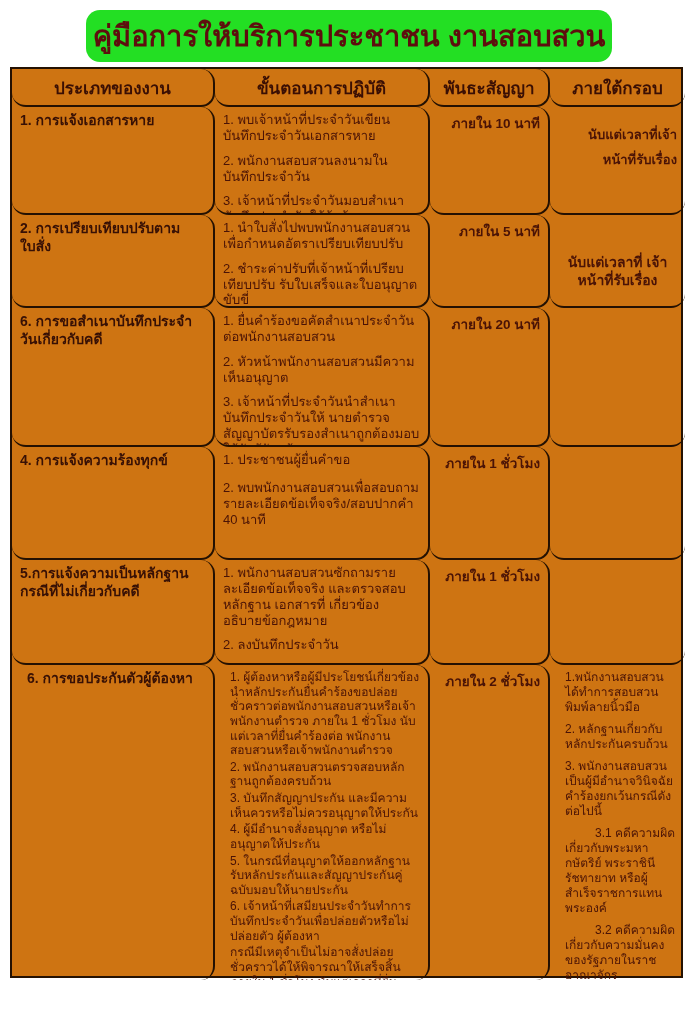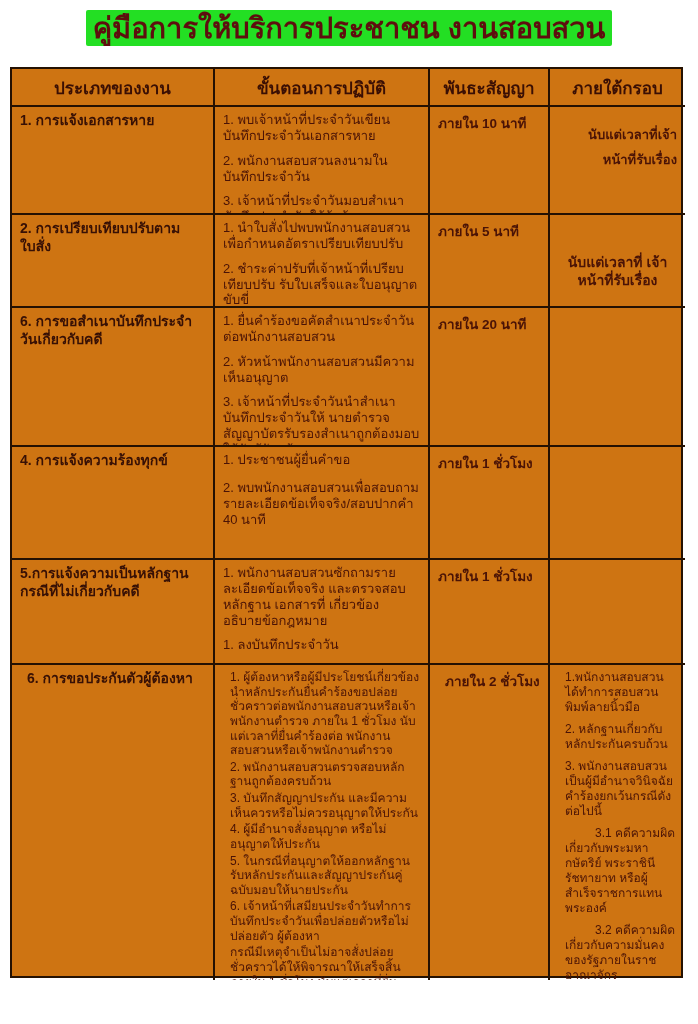--- a/index.html
+++ b/index.html
@@ -1,49 +1,49 @@
 <!DOCTYPE html>
 <html><head>
 <meta charset="utf-8">
 <style>
   html,body{margin:0;padding:0;}
   body{
     width:698px;height:1024px;position:relative;background:#ffffff;
     font-family:"Liberation Sans",sans-serif;
   }
   .banner{
-    position:absolute;left:86px;top:10px;width:526px;height:36px;
-    background:#23df23;border-radius:2px;
+    position:absolute;left:86px;top:10px;width:526px;height:52px;
+    background:#23df23;border-radius:14px;
     display:flex;align-items:center;justify-content:center;
   }
   .banner-text{
     font-size:29px;font-weight:bold;color:#5e0e0e;letter-spacing:0px;white-space:nowrap;
   }
   .tbl{
     position:absolute;left:10px;top:67px;width:673px;height:911px;
     display:grid;
     grid-template-columns:203px 215px 120px 135px;
     grid-template-rows:38px 108px 93px 139px 113px 105px 315px;
     background:#ce7412;
     border:2px solid #241102;box-sizing:border-box;
   }
   .cell{
     border-right:2px solid #241102;border-bottom:2px solid #241102;
-    box-sizing:border-box;padding:5px 8px;color:#4a1306;overflow:hidden;
+    box-sizing:border-box;padding:5px 8px;color:#4a1306;overflow:hidden;border-radius:14px;
   }
   .cell.lastcol{border-right:none;}
   .cell.lastrow{border-bottom:none;margin-left:7px;}
   .hcell{
     display:flex;align-items:center;justify-content:center;
     font-weight:bold;font-size:17px;color:#3a0f04;padding:2px;
   }
   .type-cell{font-weight:bold;font-size:14px;line-height:1.25;color:#371005;}
   .steps-cell p{margin:0 0 9px 0;font-size:13px;line-height:1.22;}
   .steps-tight p{margin:0 0 2px 0;font-size:12px;line-height:1.22;}
-  .commit-cell{text-align:left;font-weight:bold;font-size:13.5px;}
+  .commit-cell{text-align:right;font-weight:bold;font-size:13.5px;}
   .frame-cell{font-size:13px;}
   .frame-center{text-align:right;line-height:1.9;padding-top:16px;font-weight:bold;}
   .frame-bold{font-weight:bold;font-size:14px;line-height:1.3;padding-top:10px;text-align:center;margin-top:28px;}
   .frame-list p{margin:0 0 7px 0;font-size:12px;line-height:1.25;}
   .frame-list p.indent{text-indent:30px;}
 </style>
 </head>
 <body>
 
 <div class="banner">
@@ -87,21 +87,21 @@
   <div class="cell steps-cell">
     <p style="margin-bottom:12px;">1. ประชาชนผู้ยื่นคำขอ</p>
     <p>2. พบพนักงานสอบสวนเพื่อสอบถามรายละเอียดข้อเท็จจริง/สอบปากคำ 40 นาที</p>
   </div>
   <div class="cell commit-cell">ภายใน 1  ชั่วโมง</div>
   <div class="cell lastcol frame-cell"></div>
 
   <div class="cell type-cell">5.การแจ้งความเป็นหลักฐาน กรณีที่ไม่เกี่ยวกับคดี</div>
   <div class="cell steps-cell">
     <p>1. พนักงานสอบสวนซักถามรายละเอียดข้อเท็จจริง และตรวจสอบหลักฐาน เอกสารที่ เกี่ยวข้อง อธิบายข้อกฎหมาย</p>
-    <p>1. ลงบันทึกประจำวัน</p>
+    <p>2. ลงบันทึกประจำวัน</p>
   </div>
   <div class="cell commit-cell">ภายใน 1 ชั่วโมง</div>
   <div class="cell lastcol frame-cell"></div>
 
   <div class="cell type-cell lastrow">6. การขอประกันตัวผู้ต้องหา</div>
   <div class="cell steps-cell steps-tight lastrow">
     <p>1. ผู้ต้องหาหรือผู้มีประโยชน์เกี่ยวข้องนำหลักประกันยื่นคำร้องขอปล่อยชั่วคราวต่อพนักงานสอบสวนหรือเจ้าพนักงานตำรวจ ภายใน 1 ชั่วโมง นับแต่เวลาที่ยื่นคำร้องต่อ พนักงานสอบสวนหรือเจ้าพนักงานตำรวจ</p>
     <p>2. พนักงานสอบสวนตรวจสอบหลักฐานถูกต้องครบถ้วน</p>
     <p>3. บันทึกสัญญาประกัน และมีความเห็นควรหรือไม่ควรอนุญาตให้ประกัน</p>
     <p>4. ผู้มีอำนาจสั่งอนุญาต หรือไม่อนุญาตให้ประกัน</p>

